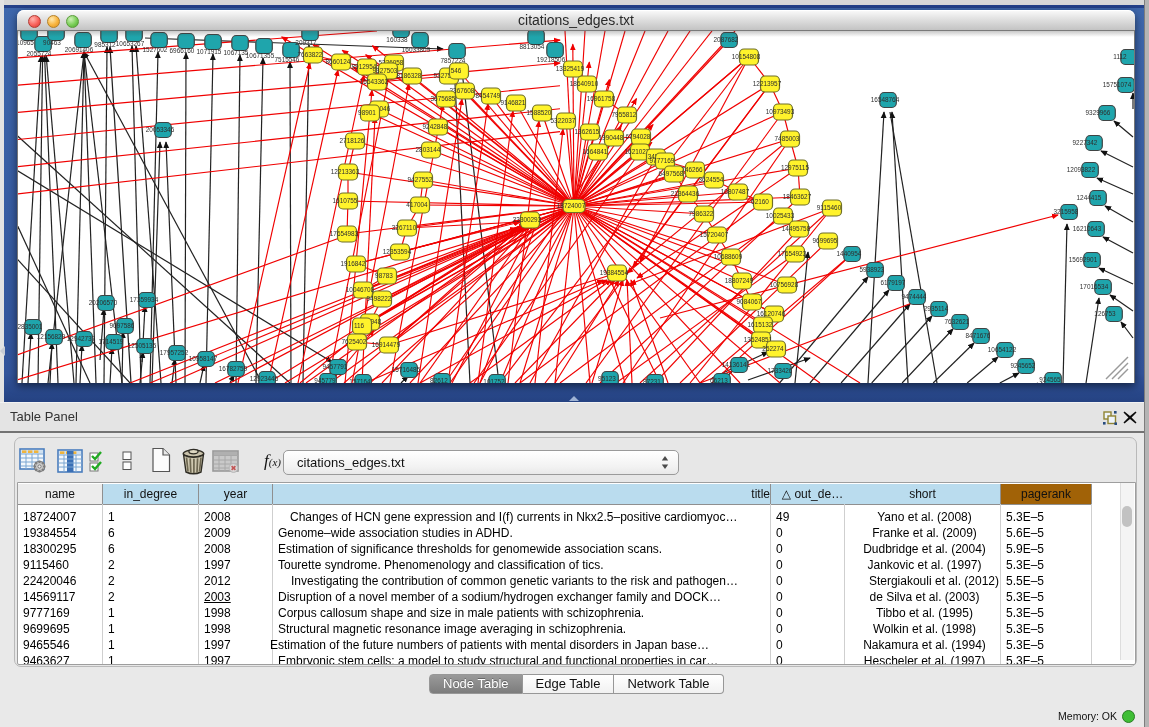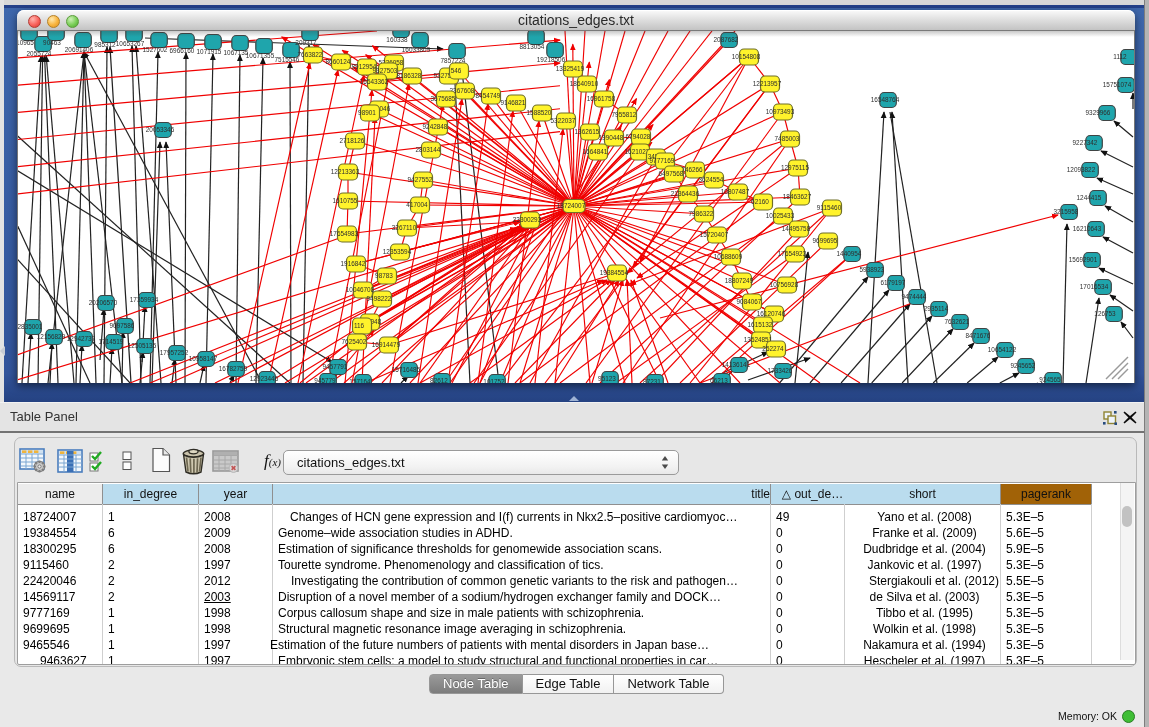--- a/index.html
+++ b/index.html
@@ -798,21 +798,21 @@
     <div class="tr" style="top:154.3px">
       <div class="td" style="left:5px;width:78px;">9465546</div>
       <div class="td" style="left:90px;width:89px;">1</div>
       <div class="td" style="left:186px;width:67px;">1997</div>
       <div class="td" style="left:252px;width:491px;">Estimation of the future numbers of patients with mental disorders in Japan base…</div>
       <div class="td" style="left:758px;width:67px;">0</div>
       <div class="td" style="left:832px;width:149px;text-align:center;">Nakamura et al. (1994)</div>
       <div class="td" style="left:988px;width:84px;">5.3E–5</div>
     </div>
     <div class="tr" style="top:170.4px">
-      <div class="td" style="left:22px;width:78px;">9463627</div>
+      <div class="td" style="left:5px;width:78px;">9463627</div>
       <div class="td" style="left:90px;width:89px;">1</div>
       <div class="td" style="left:186px;width:67px;">1997</div>
       <div class="td" style="left:260px;width:491px;">Embryonic stem cells: a model to study structural and functional properties in car…</div>
       <div class="td" style="left:758px;width:67px;">0</div>
       <div class="td" style="left:832px;width:149px;text-align:center;">Hescheler et al. (1997)</div>
       <div class="td" style="left:988px;width:84px;">5.3E–5</div>
     </div>
   </div>
 <div style="position:absolute;left:1120px;top:483px;width:13px;height:177px;background:#f4f4f4;border-left:1px solid #ddd"></div>
 <div style="position:absolute;left:1121.5px;top:506px;width:10px;height:21px;background:#c2c2c2;border-radius:5px"></div>

